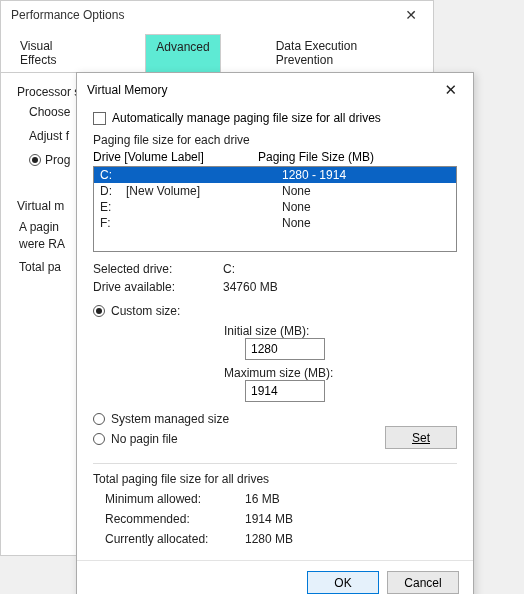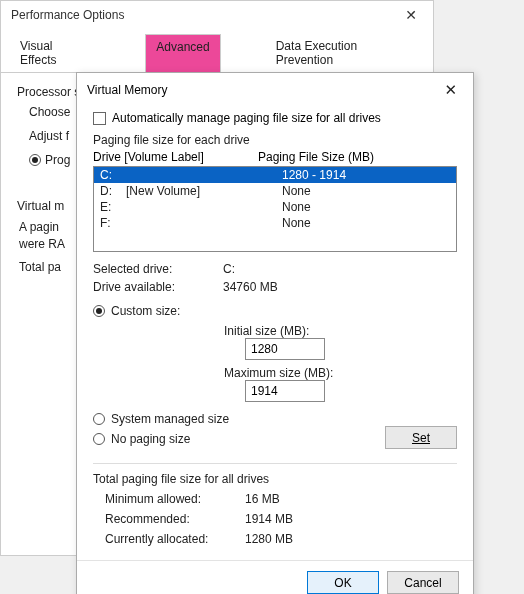--- a/index.html
+++ b/index.html
@@ -6,21 +6,21 @@
 body { margin: 0; background: #f0f0f0; width: 524px; height: 594px; position: relative; overflow: hidden; }
 
 
 .perf-win { position: absolute; left: 0; top: 0; width: 434px; background: #fff; border: 1px solid #ccc; }
 .titlebar { display: flex; justify-content: space-between; align-items: center; padding: 6px 10px 6px 10px; }
 .titlebar .title { color: #333; }
 .titlebar .close { font-size: 14px; color: #333; padding: 0 6px; }
 
 .tabs { display: flex; padding: 4px 8px 0 8px; border-bottom: 1px solid #ccc; gap: 44px; }
 .tab { padding: 5px 10px; border: 1px solid transparent; border-bottom: none; color: #222; cursor: pointer; }
-.tab.active { background: #ec4899; border-color: #ccc; position: relative; top: 1px; }
+.tab.active { background: #5eead4; border-color: #ccc; position: relative; top: 1px; }
 
 .panel { padding: 12px 16px 20px 16px; }
 .group-label { color: #222; margin-bottom: 6px; }
 .indent { margin-left: 12px; color: #222; margin-bottom: 10px; }
 .radio-row { display: flex; align-items: center; gap: 4px; margin-left: 12px; color: #222; }
 .radio-dot { width: 12px; height: 12px; border: 1px solid #555; border-radius: 50%; display: inline-flex; align-items: center; justify-content: center; }
 .radio-dot .inner { width: 6px; height: 6px; background: #222; border-radius: 50%; }
 .spacer { height: 32px; }
 .mini-desc { margin-left: 2px; color: #222; line-height: 1.4; }
 
@@ -165,21 +165,21 @@
       <span class="lbl">Maximum size (MB):</span>
       <input class="txt" value="1914" style="">
     </div>
 
     <div class="radio2">
       <span class="radio-dot"></span>
       <span>System managed size</span>
     </div>
     <div class="radio2 tight">
       <span class="radio-dot"></span>
-      <span>No paging size</span>
+      <span>No pagin file</span>
     </div>
     <div class="set-row">
       <button class="btn">Set</button>
     </div>
 
     <div class="hr"></div>
 
     <div class="section-label">Total paging file size for all drives</div>
     <div class="totals">
       <div class="kv">

